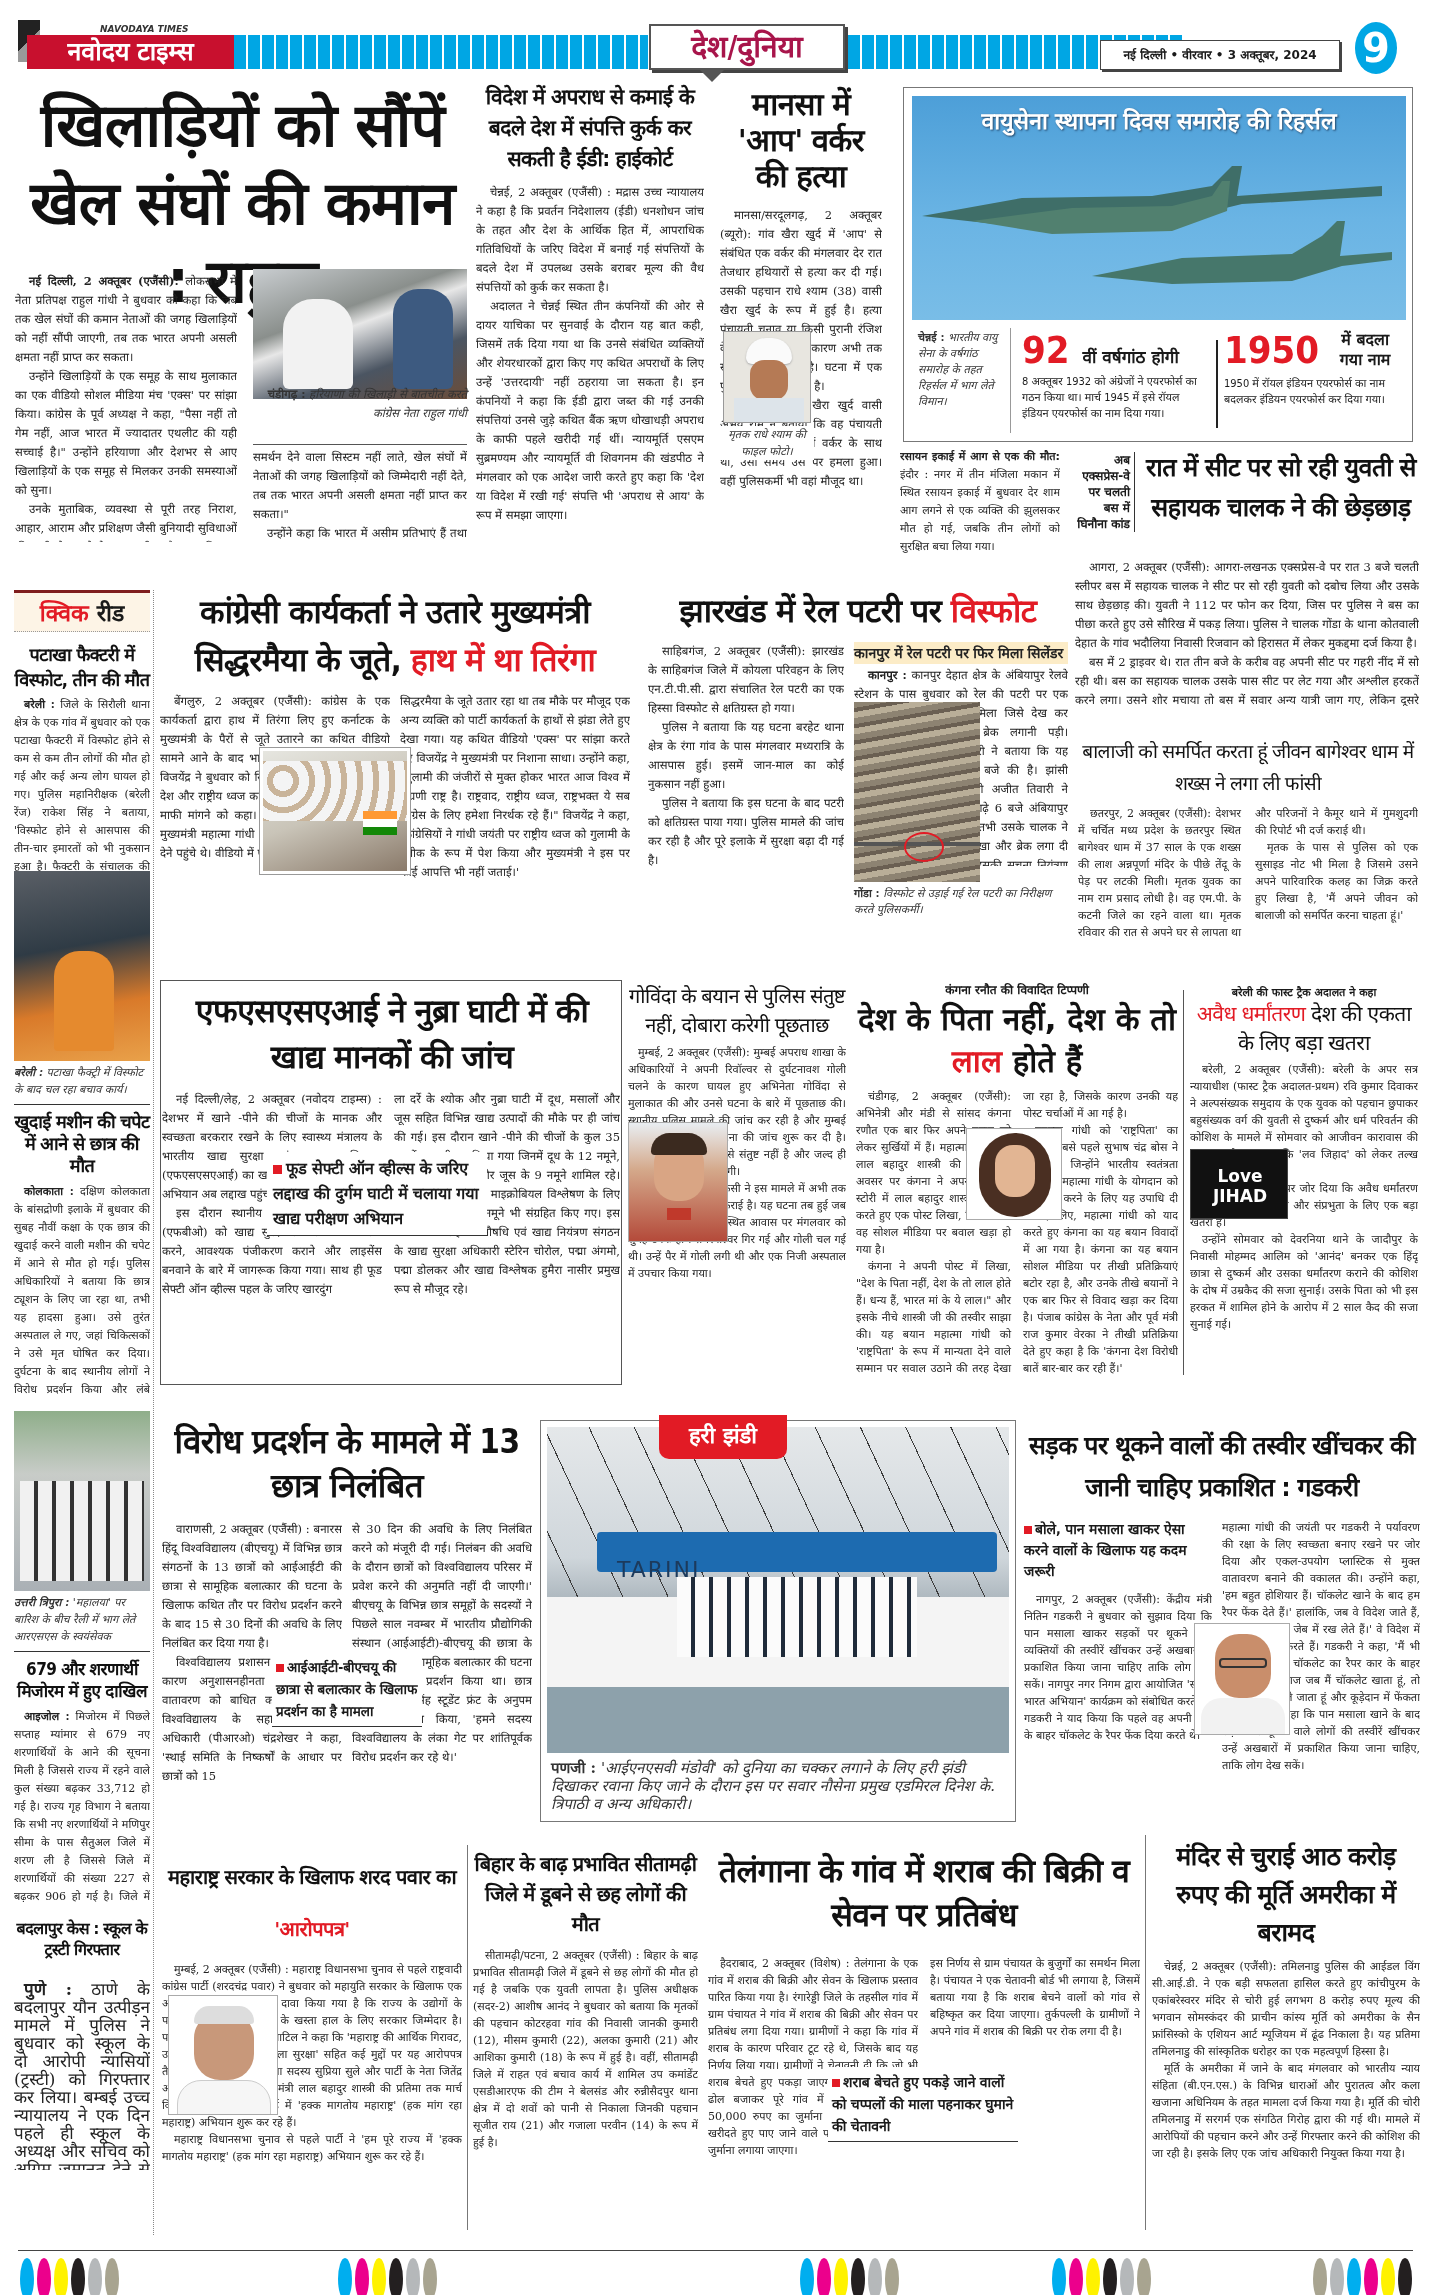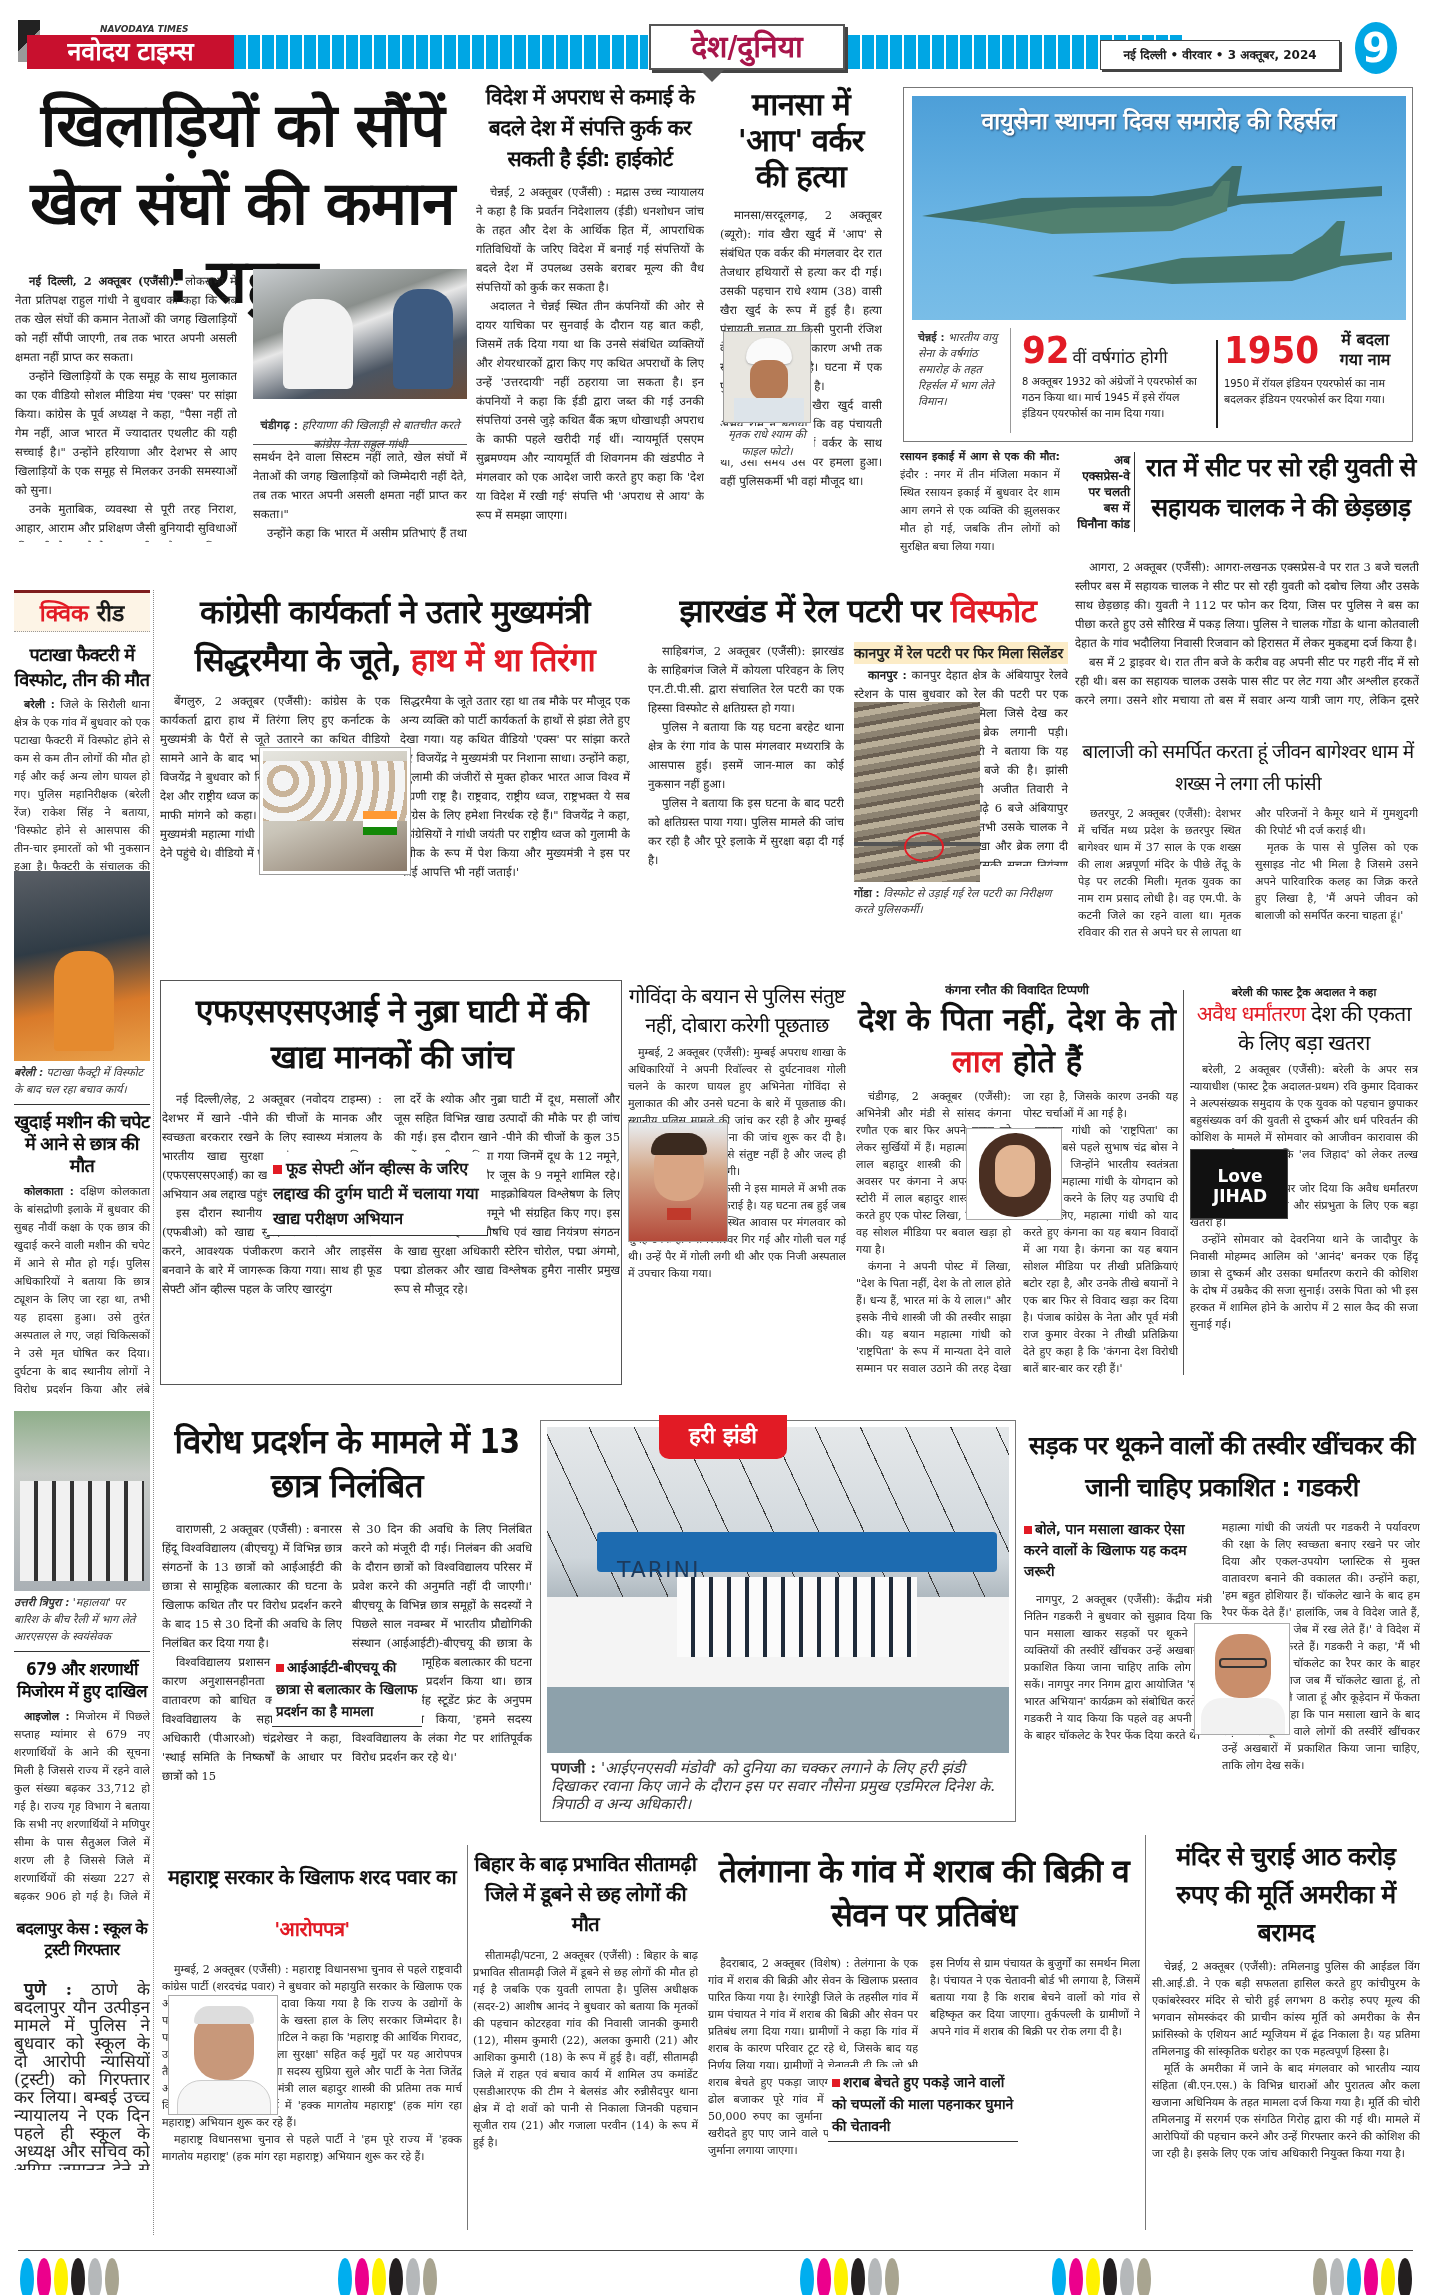--- a/index.html
+++ b/index.html
@@ -43,21 +43,21 @@
   <h1 class="hl" style="font-size:60px;line-height:78px;padding-top:6px">खिलाड़ियों को सौंपें खेल संघों की कमान : राहुल</h1>
   <div class="body-text abs" style="left:0;top:192px;width:222px;height:270px;overflow:hidden">
     <p style="text-indent:14px"><b>नई दिल्ली, 2 अक्तूबर (एजैंसी):</b> <span>लोकसभा में नेता प्रतिपक्ष राहुल गांधी ने बुधवार को कहा कि जब तक खेल संघों की कमान नेताओं की जगह खिलाड़ियों को नहीं सौंपी जाएगी, तब तक भारत अपनी असली क्षमता नहीं प्राप्त कर सकता।</span></p>
     <p style="text-indent:14px">उन्होंने खिलाड़ियों के एक समूह के साथ मुलाकात का एक वीडियो सोशल मीडिया मंच 'एक्स' पर सांझा किया। कांग्रेस के पूर्व अध्यक्ष ने कहा, "पैसा नहीं तो गेम नहीं, आज भारत में ज्यादातर एथलीट की यही सच्चाई है।" उन्होंने हरियाणा और देशभर से आए खिलाड़ियों के एक समूह से मिलकर उनकी समस्याओं को सुना।</p>
     <p style="text-indent:14px">उनके मुताबिक, व्यवस्था से पूरी तरह निराश, आहार, आराम और प्रशिक्षण जैसी बुनियादी सुविधाओं की कमी से जूझते ये युवा उम्मीद और आत्मविश्वास भी खो रहे हैं जो भारत के लिए बड़ा नुकसान है। राहुल गांधी ने इस बात पर जोर दिया, 'जब तक हम खिलाड़ियों को सीधा</p>
   </div>
   <div class="photo" style="left:238px;top:189px;width:214px;height:130px;background:linear-gradient(160deg,#c9cdd0 0%,#8a8f8c 35%,#e7e7e7 45%,#4b5562 70%,#6b4d3a 100%)">
     <div class="abs" style="left:30px;top:30px;width:70px;height:90px;background:#f2f2f2;border-radius:30px 30px 6px 6px"></div>
     <div class="abs" style="left:140px;top:20px;width:60px;height:100px;background:#3d5a80;border-radius:25px 25px 6px 6px"></div>
   </div>
-  <div class="cap abs" style="left:238px;top:336px;width:214px;text-align:center;font-size:11.5px">
+  <div class="cap abs" style="left:238px;top:305px;width:214px;text-align:right;font-size:11.5px">
     <b style="font-style:normal">चंडीगढ़ :</b> <span>हरियाणा की खिलाड़ी से बातचीत करते कांग्रेस नेता राहुल गांधी</span>
   </div>
   <div class="hline" style="left:238px;top:364px;width:214px"></div>
   <div class="body-text abs" style="left:238px;top:368px;width:214px;height:96px;overflow:hidden">
     <p>समर्थन देने वाला सिस्टम नहीं लाते, खेल संघों में नेताओं की जगह खिलाड़ियों को जिम्मेदारी नहीं देते, तब तक भारत अपनी असली क्षमता नहीं प्राप्त कर सकता।"</p>
     <p style="text-indent:14px">उन्होंने कहा कि भारत में असीम प्रतिभाएं हैं तथा पारदर्शिता, निष्पक्षता और हर जरूरी सुविधा से ही हर होनहार खिलाड़ी को एक समान फायदा सुनिश्चित हो पाएगा।</p>
   </div>
 </div>
 
 <div class="abs" style="left:476px;top:82px;width:228px;height:460px">
@@ -89,21 +89,21 @@
       <path d="M10 60 L110 42 L240 40 L300 30 L320 10 L330 10 L325 40 L470 30 L470 40 L330 48 L240 70 L120 72 Z" fill="#3f6e68"></path>
       <path d="M60 65 L160 52 L260 50 L300 40 L310 25 L318 25 L315 55 L260 75 L140 78 Z" fill="#51806f"></path>
       <path d="M180 120 L270 102 L380 98 L410 80 L425 65 L433 65 L428 100 L480 96 L480 104 L430 110 L380 125 L260 128 Z" fill="#46776b"></path>
     </svg>
   </div>
   <div class="cap abs" style="left:14px;top:242px;width:88px;font-size:11px;line-height:16px">
     <b style="font-style:normal">चेन्नई :</b> <span>भारतीय वायु सेना के वर्षगांठ समारोह के तहत रिहर्सल में भाग लेते विमान।</span>
   </div>
   <div class="abs" style="left:106px;top:240px;height:105px;border-left:1px solid #999"></div>
   <div class="abs" style="left:118px;top:240px;width:186px">
-    <div style="white-space:nowrap"><span style="font-size:38px;font-weight:bold;color:#e21b25;font-family:'DejaVu Sans Condensed',sans-serif">92</span><span style="font-size:17px;font-weight:normal;margin-left:3px">वीं वर्षगांठ होगी</span></div>
+    <div style="white-space:nowrap"><span style="font-size:38px;font-weight:bold;color:#e21b25;font-family:'DejaVu Sans Condensed',sans-serif">92</span><span style="font-size:17px;font-weight:bold;margin-left:13px">वीं वर्षगांठ होगी</span></div>
     <p style="font-size:11px;line-height:16px;font-family:'DejaVu Sans Condensed',sans-serif;margin-top:2px">8 अक्तूबर 1932 को अंग्रेजों ने एयरफोर्स का गठन किया था। मार्च 1945 में इसे रॉयल इंडियन एयरफोर्स का नाम दिया गया।</p>
   </div>
   <div class="abs" style="left:312px;top:252px;height:88px;border-left:2px solid #222"></div>
   <div class="abs" style="left:320px;top:240px;width:180px">
     <div style="display:flex;align-items:center">
         <span style="font-size:38px;font-weight:bold;color:#e21b25;font-family:'DejaVu Sans Condensed',sans-serif">1950</span>
         <span style="font-size:16px;font-weight:bold;margin-left:10px;width:72px;text-align:center;line-height:20px">में बदला गया नाम</span>
       </div>
     <p style="font-size:11px;line-height:16px;font-family:'DejaVu Sans Condensed',sans-serif;margin-top:4px">1950 में रॉयल इंडियन एयरफोर्स का नाम बदलकर इंडियन एयरफोर्स कर दिया गया।</p>
   </div>

